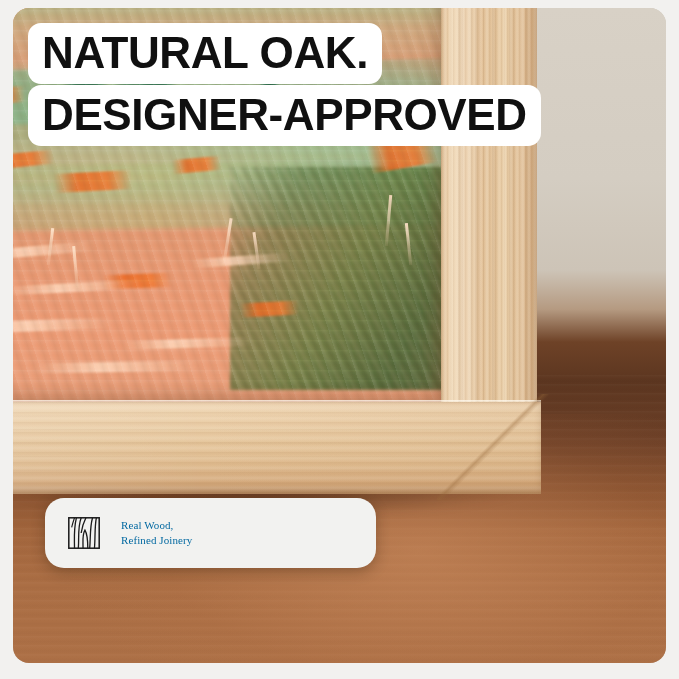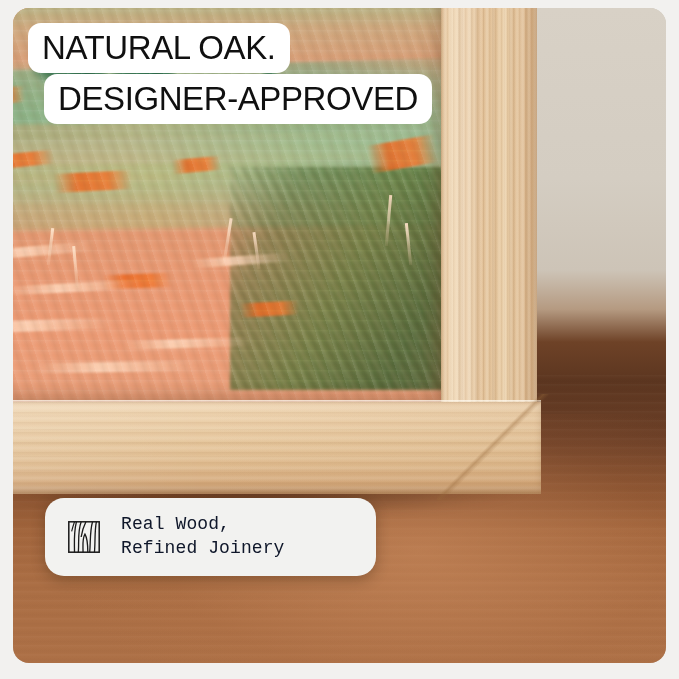--- a/index.html
+++ b/index.html
@@ -443,30 +443,30 @@
     flex-direction: column;
     align-items: flex-start;
     gap: 0px;
     z-index: 6;
   }
 
   .hl-line {
     background: #ffffff;
     color: #101010;
     font-family: "Liberation Sans", sans-serif;
-    font-weight: 400;
-    font-size: 33px;
+    font-weight: 700;
+    font-size: 44px;
     letter-spacing: -0.4px;
     line-height: 1.0;
     padding: 8px 14px 9px 14px;
     border-radius: 13px;
     white-space: nowrap;
   }
   .hl-line.l1 { border-bottom-right-radius: 13px; }
-  .hl-line.l2 { margin-top: 1px; margin-left: 16px; }
+  .hl-line.l2 { margin-top: 1px; }
 
   
   .cards {
     position: absolute;
     left: 32px;
     top: 490px;
     width: 331px;
     z-index: 7;
     display: flex;
     flex-direction: column;
@@ -487,24 +487,24 @@
   .card-icon {
     flex: 0 0 auto;
     width: 38px;
     height: 38px;
     display: flex;
     align-items: center;
     justify-content: center;
   }
 
   .card-text {
-    font-family: Liberation Mono, monospace;
-    font-size: 18px;
+    font-family: Liberation Serif, serif;
+    font-size: 11px;
     line-height: 1.32;
-    color: #0f172a;
+    color: #0369a1;
     letter-spacing: 0.1px;
     white-space: pre-line;
   }
 
   .page-border {
     position: absolute;
     inset: 0;
     pointer-events: none;
   }
 </style>

